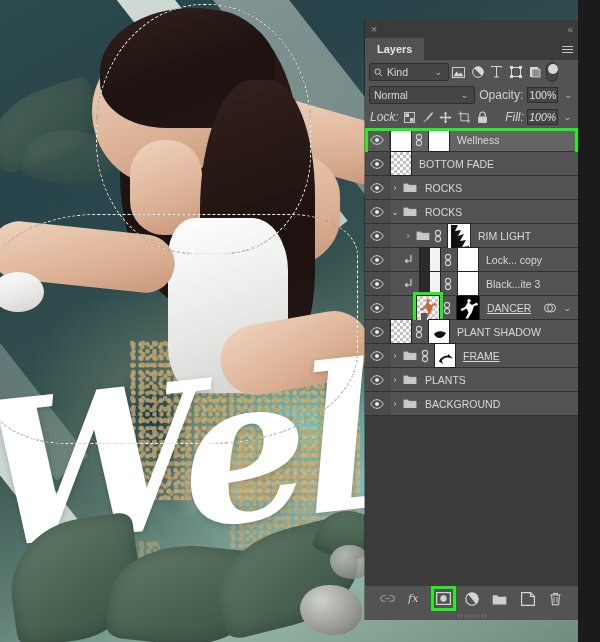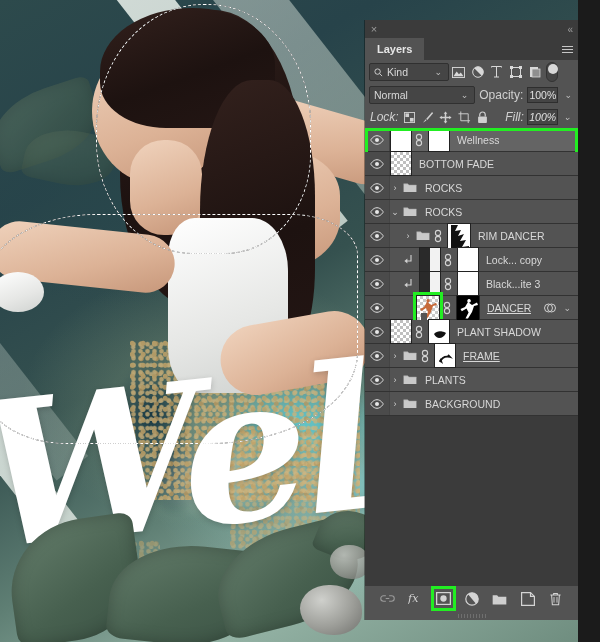--- a/index.html
+++ b/index.html
@@ -498,21 +498,21 @@
             <svg width="8" height="14" viewBox="0 0 8 14">
   <circle cx="4" cy="4" r="2.6" fill="none" stroke="#d2d2d2" stroke-width="1.1"></circle>
   <circle cx="4" cy="10" r="2.6" fill="none" stroke="#d2d2d2" stroke-width="1.1"></circle>
             </svg>
           </span>
           <div class="thumb big" style="background:#fff">
       <svg width="24" height="26" viewBox="0 0 24 26" style="position:absolute;left:0;top:0">
         <path d="M3 1 L10 1 L7 7 L13 6 L10 12 L16 10 L12 17 L18 16 L14 23 L21 22 L21 25 L3 25 Z" fill="#111"></path>
       </svg>
           </div>
-          <span class="name">RIM DANCER</span>
+          <span class="name">RIM LIGHT</span>
         </div>
       </div>
       <div class="row">
         <div class="eye-cell">
           <svg width="14" height="10" viewBox="0 0 16 11">
   <path d="M8 0.6 C3.5 0.6 0.8 5.5 0.8 5.5 C0.8 5.5 3.5 10.4 8 10.4 C12.5 10.4 15.2 5.5 15.2 5.5 C15.2 5.5 12.5 0.6 8 0.6 Z" fill="none" stroke="#e8e8e8" stroke-width="1.1"></path>
   <circle cx="8" cy="5.5" r="2.3" fill="#e8e8e8"></circle>
           </svg>
         </div>
         <div class="content">

